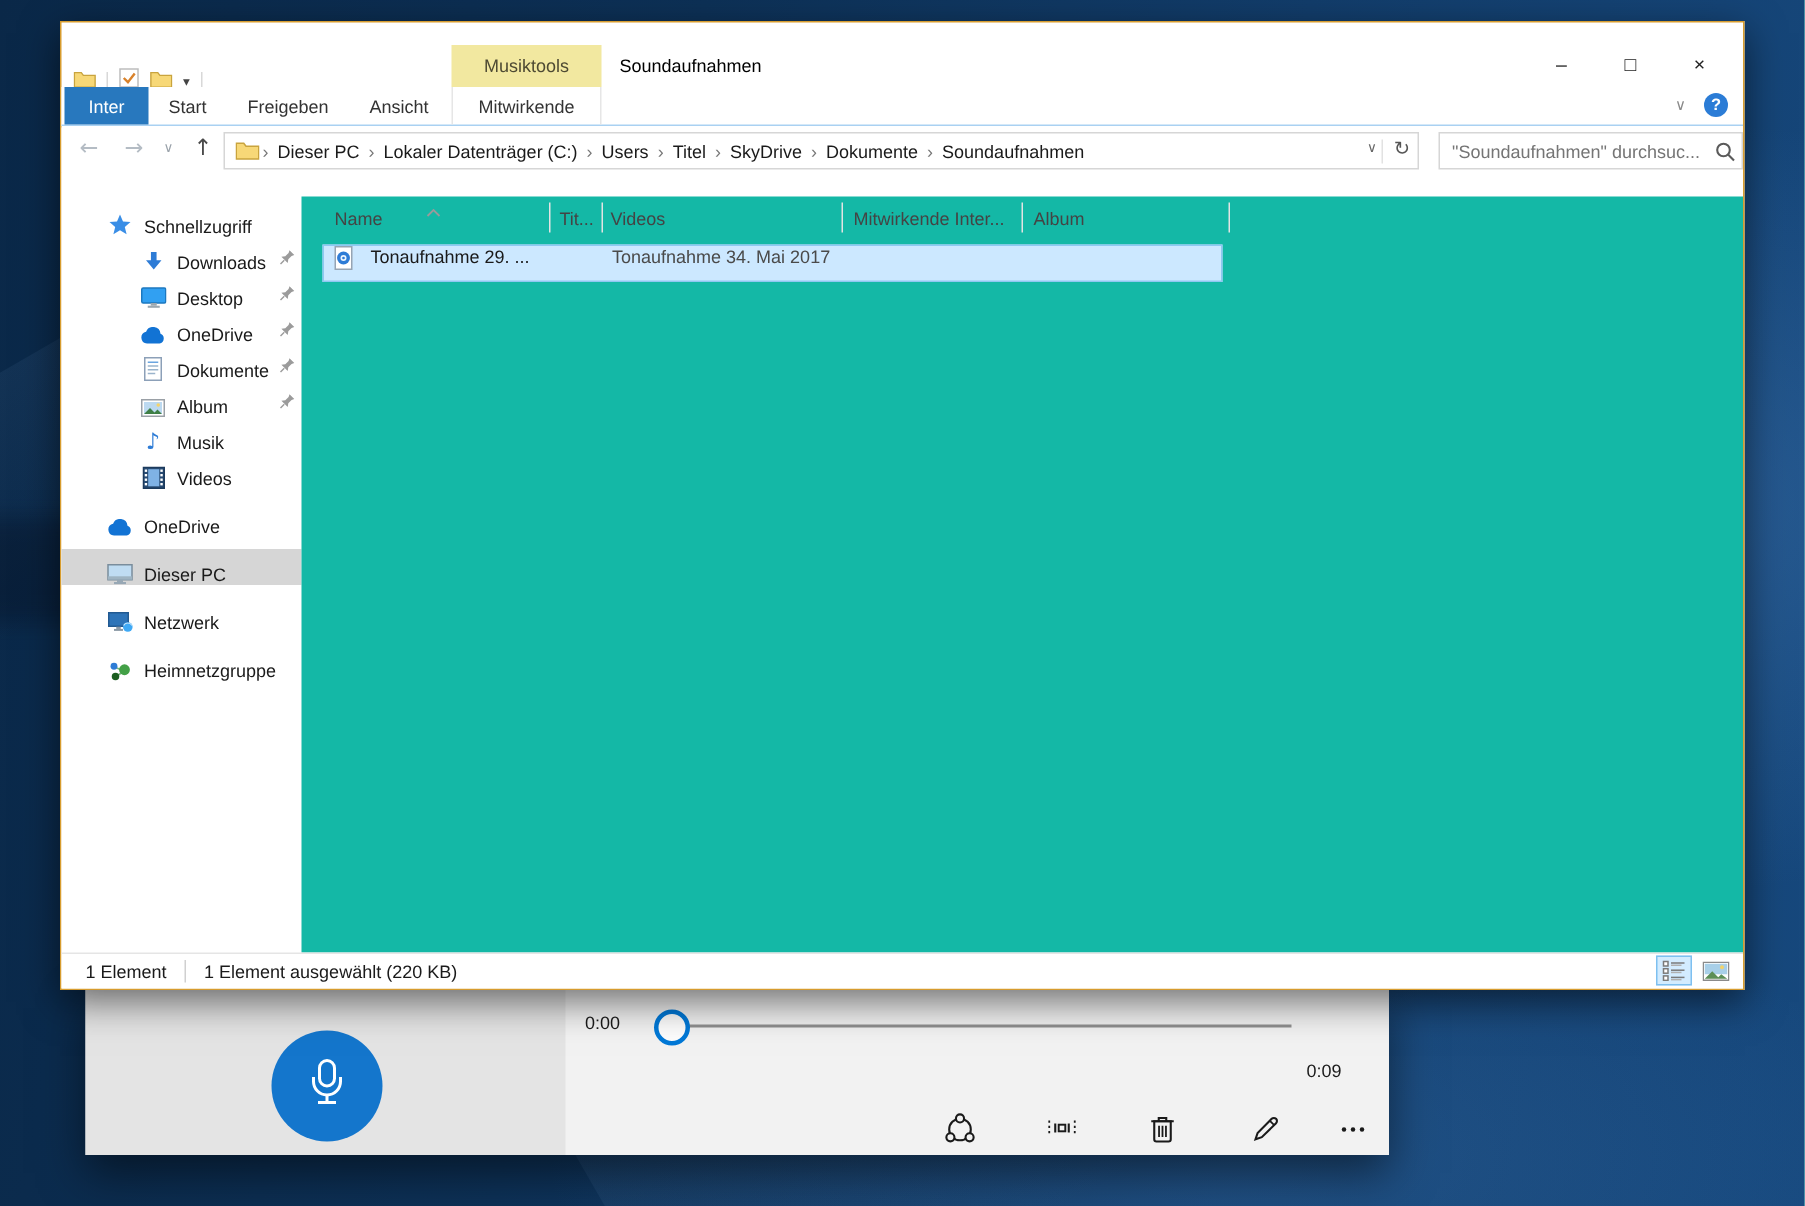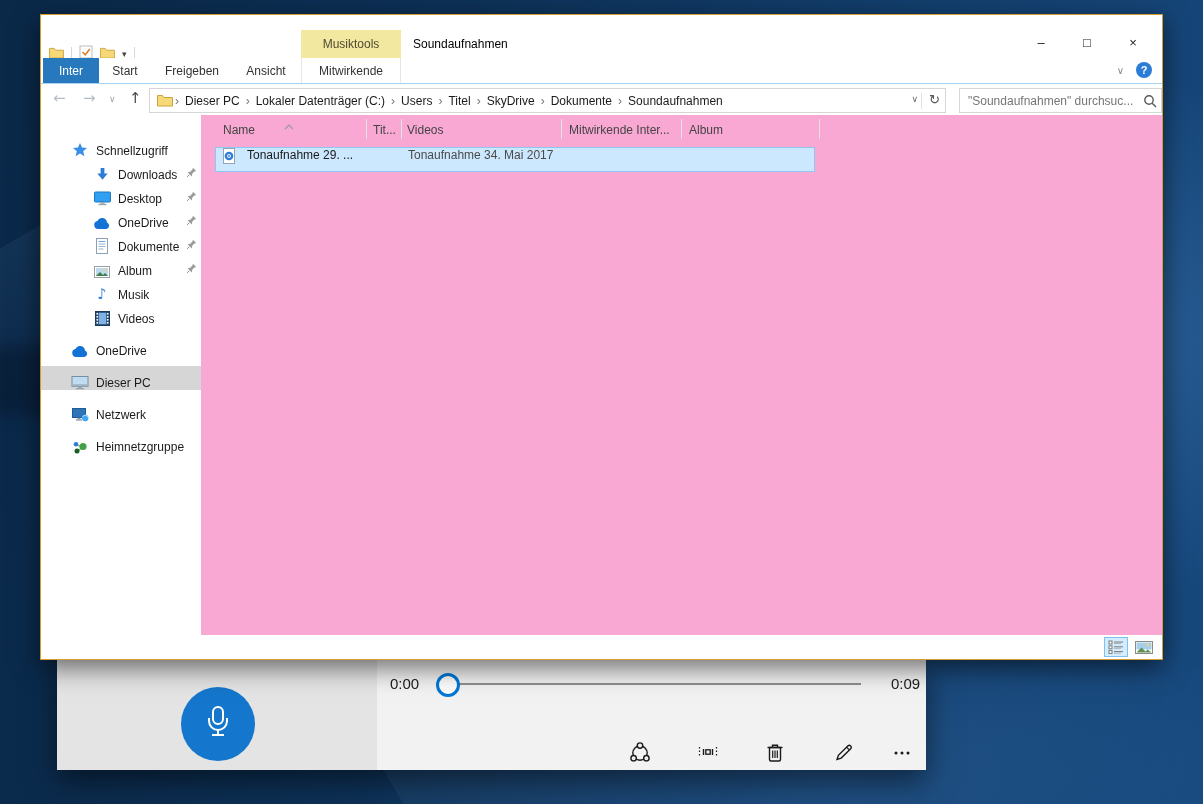--- a/index.html
+++ b/index.html
@@ -13,21 +13,21 @@
   }
   .beam{position:absolute;transform:rotate(-30deg);background:linear-gradient(rgba(150,195,245,.09),rgba(150,195,245,0));}
   .beam.b1{left:380px;top:560px;width:700px;height:220px;}
   .beam.b2{left:-120px;top:180px;width:520px;height:160px;opacity:.7;}
   .dband{position:absolute;left:-24px;top:345px;width:90px;height:70px;background:rgba(4,14,32,.4);filter:blur(8px);}
 
   
   .recorder{position:absolute;left:57px;top:660px;width:869px;height:110px;background:#f2f2f2;box-shadow:0 12px 28px rgba(0,0,0,.5);}
   .rec-left{position:absolute;left:0;top:0;width:320px;height:110px;background:#e4e4e4;}
   .mic-btn{position:absolute;left:124px;top:27px;width:74px;height:74px;border-radius:50%;background:#1476cc;display:flex;align-items:center;justify-content:center;cursor:pointer;}
-  .rec-time{position:absolute;top:15px;font-size:15px;color:#1b1b1b;text-align:right;}
+  .rec-time{position:absolute;top:15px;font-size:12px;color:#1b1b1b;text-align:right;}
   .rec-track{position:absolute;left:402px;top:23px;width:402px;height:2px;background:#8f8f8f;}
   .rec-thumb{position:absolute;left:379px;top:13px;width:18px;height:18px;border-radius:50%;background:#fdfdfd;border:3px solid #0078d7;box-sizing:content-box;}
   .rec-ico{position:absolute;top:79px;width:26px;height:26px;cursor:pointer;}
 
   
   .explorer{position:absolute;left:40px;top:14px;width:1123px;height:646px;background:#fff;border:1px solid #d79c2e;box-sizing:border-box;box-shadow:0 8px 24px rgba(0,0,0,.55);}
   .explorer *{box-sizing:border-box;}
   .abs{position:absolute;}
 
   .qat{left:8px;top:30px;display:flex;align-items:center;gap:7px;}
@@ -66,21 +66,21 @@
 
   .sidebar{left:0;top:100px;width:160px;height:520px;background:#fff;}
   .side-item{position:absolute;left:0;width:160px;height:24px;display:flex;align-items:flex-end;cursor:pointer;}
   .side-item.selected{background:#d6d6d6;}
   .side-item .ico{margin-left:30px;width:18px;display:flex;justify-content:center;}
   .side-item.lvl2 .ico{margin-left:52px;}
   .side-item .lbl{margin-left:7px;font-size:12px;color:#1a1a1a;white-space:nowrap;}
   .side-item .pin{position:absolute;left:145px;top:6px;}
   .note{color:#2e7cd6;font-size:15px;font-weight:bold;font-family:"DejaVu Sans",sans-serif;line-height:1;}
 
-  .filelist{left:160px;top:100px;width:961px;height:520px;background:#f9a8d4;}
+  .filelist{left:160px;top:116px;width:961px;height:520px;background:#14b8a6;}
   .col-hdr{position:absolute;top:2px;height:26px;display:flex;align-items:center;font-size:12px;color:#444;cursor:pointer;}
   .col-sep{position:absolute;top:4px;width:1px;height:20px;background:#e3e3e3;}
   .sort-chev{position:absolute;left:83px;top:1px;}
   .file-row{position:absolute;left:14px;top:32px;width:600px;height:25px;background:#cce8ff;border:1px solid #8ec8f2;display:flex;cursor:pointer;}
   .file-row .fname{margin-left:10px;font-size:12px;color:#1a1a1a;}
   .file-row .ftitel{position:absolute;left:192px;font-size:12px;color:#4a4a4a;}
   .file-row .ficon{margin-left:5px;display:flex;}
 
   .status{left:0;bottom:0;width:100%;height:24px;border-top:1px solid #e5e5e5;background:#fff;display:flex;align-items:center;font-size:12px;color:#1a1a1a;}
   .status .vdiv{width:1px;height:15px;background:#d0d0d0;margin:0 12px;}
@@ -104,21 +104,21 @@
         <rect x="12" y="4" width="10" height="17" rx="5" fill="none" stroke="#fff" stroke-width="2"></rect>
         <path d="M8 15 v3 a9 9 0 0 0 18 0 v-3" fill="none" stroke="#fff" stroke-width="2"></path>
         <line x1="17" y1="27.5" x2="17" y2="31" stroke="#fff" stroke-width="2"></line>
         <line x1="11" y1="32" x2="23" y2="32" stroke="#fff" stroke-width="2"></line>
       </svg>
     </span>
   </div>
   <span class="rec-time" style="left:333px;">0:00</span>
   <div class="rec-track"></div>
   <div class="rec-thumb"></div>
-  <span class="rec-time" style="left:834px;">0:09</span>
+  <span class="rec-time" style="left:814px;margin-top:32px;">0:09</span>
 
   <span class="rec-ico" style="left:570px;">
     <svg width="26" height="26" viewBox="0 0 26 26">
       <circle cx="13" cy="14" r="7.2" fill="none" stroke="#1a1a1a" stroke-width="1.4"></circle>
       <circle cx="13" cy="6.6" r="2.7" fill="#f2f2f2" stroke="#1a1a1a" stroke-width="1.4"></circle>
       <circle cx="6.6" cy="19.2" r="2.7" fill="#f2f2f2" stroke="#1a1a1a" stroke-width="1.4"></circle>
       <circle cx="19.4" cy="19.2" r="2.7" fill="#f2f2f2" stroke="#1a1a1a" stroke-width="1.4"></circle>
     </svg>
   </span>
   <span class="rec-ico" style="left:638px;">
@@ -432,20 +432,25 @@
             <circle cx="8" cy="8" r="4.3" fill="#2e7cd6"></circle>
             <circle cx="8" cy="8" r="2" fill="#eaf4fd"></circle>
             <circle cx="8" cy="8" r="0.9" fill="#2e7cd6"></circle>
           </svg>
       </span>
       <span class="fname">Tonaufnahme 29. ...</span>
       <span class="ftitel">Tonaufnahme 34. Mai 2017</span>
     </div>
   </div>
 
+  <div class="abs status">
+    <span class="s1">1 Element</span>
+    <span class="vdiv"></span>
+    <span>1 Element ausgewählt (220 KB)</span>
+  </div>
   <div class="abs view-btns">
     <span class="view-btn active">
       <svg width="16" height="14" viewBox="0 0 16 14">
           <rect x="1" y="1" width="3" height="3" fill="#fff" stroke="#7a7a7a"></rect>
           <line x1="6" y1="2" x2="15" y2="2" stroke="#7a7a7a"></line>
           <line x1="6" y1="3.5" x2="13" y2="3.5" stroke="#b0b0b0"></line>
           <rect x="1" y="5.8" width="3" height="3" fill="#fff" stroke="#7a7a7a"></rect>
           <line x1="6" y1="6.8" x2="15" y2="6.8" stroke="#7a7a7a"></line>
           <line x1="6" y1="8.3" x2="13" y2="8.3" stroke="#b0b0b0"></line>
           <rect x="1" y="10.6" width="3" height="3" fill="#fff" stroke="#7a7a7a"></rect>

